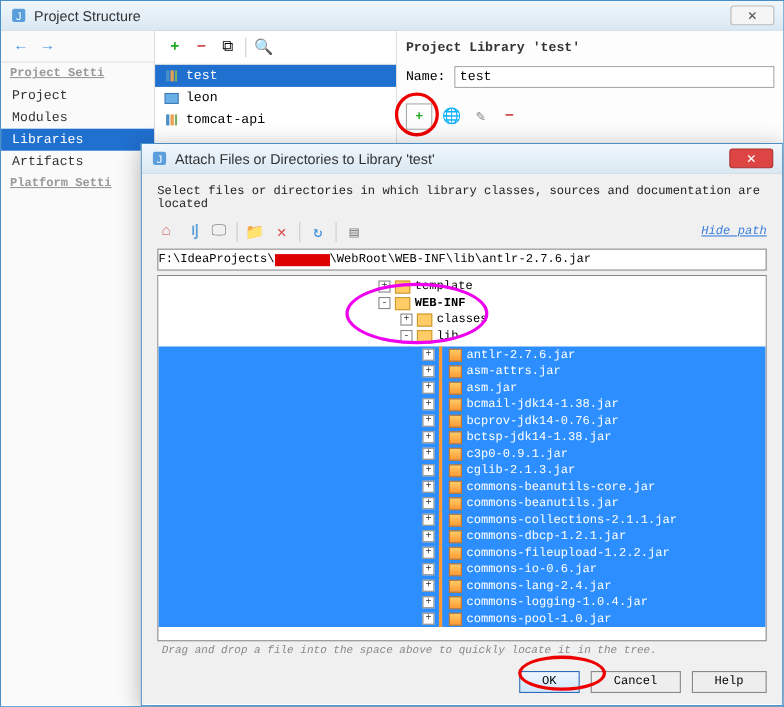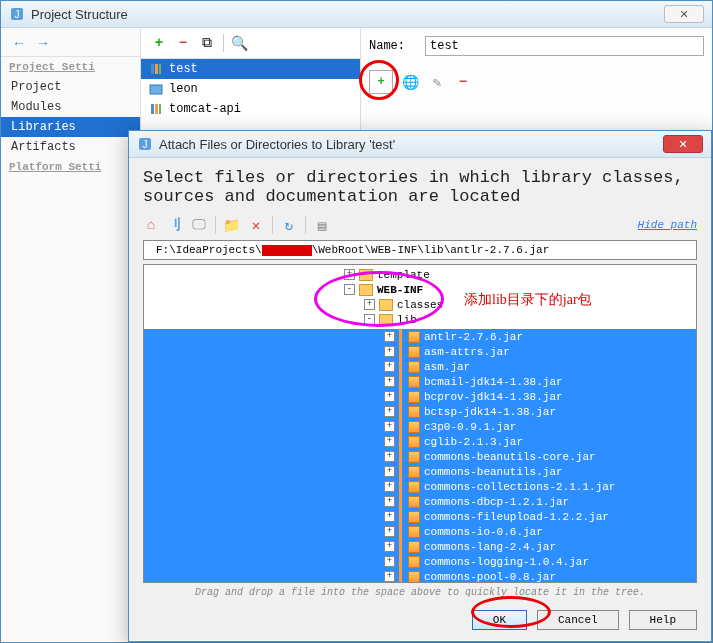--- a/index.html
+++ b/index.html
@@ -25,46 +25,46 @@
 .sidebar-item { padding: 3px 10px; cursor: pointer; color: #333; }
 .sidebar-item.selected { background: #2070d0; color: #fff; }
 
 .mid-panel { width: 220px; border-right: 1px solid #ddd; }
 .lib-row { padding: 3px 8px; display: flex; align-items: center; gap: 6px; }
 .lib-row.sel { background: #2070d0; color: #fff; }
 .lib-icon { width: 14px; height: 14px; display: inline-block; }
 
 .right-panel { flex: 1; padding: 8px; background: #fdfdfd; }
 .panel-title { font-weight: bold; color: #333; margin-bottom: 10px; }
-.name-row { display: flex; align-items: center; gap: 20px; margin-bottom: 14px; }
+.name-row { display: flex; align-items: center; gap: 8px; margin-bottom: 14px; }
 .name-input { flex: 1; border: 1px solid #aaa; padding: 2px 4px; font-family: inherit; font-size: 12px; }
 .btn-row { display: flex; gap: 10px; align-items: center; }
 .plus-btn { width: 24px; height: 24px; border: 1px solid #aaa; display: flex; align-items: center; justify-content: center; position: relative; }
 .red-circle { position: absolute; border: 3px solid #e00; border-radius: 50%; pointer-events: none; }
 
 .green { color: #2a2; font-weight: bold; }
 .red-minus { color: #c44; font-weight: bold; }
 .blue-arrow { color: #3a8edb; }
 
 
 .dialog { top: 130px; left: 128px; width: 584px; height: 512px; box-shadow: 0 4px 20px rgba(0,0,0,0.3); }
 .dialog-body { padding: 10px 14px; height: calc(100% - 28px); display: flex; flex-direction: column; background: #f0f0f0; }
-.instruction { font-family: "Courier New"; font-size: 17px; margin-bottom: 10px; color: #222; }
+.instruction { font-family: "Courier New"; font-size: 11px; margin-bottom: 10px; color: #222; }
 .file-toolbar { display: flex; align-items: center; gap: 8px; margin-bottom: 6px; }
 .hide-path { margin-left: auto; color: #3a7edb; text-decoration: underline; cursor: pointer; font-size: 11px; font-style: italic; }
-.path-input { width: 100%; border: 1px solid #888; padding: 3px 12px; font-family: inherit; font-size: 11px; margin-bottom: 4px; }
+.path-input { width: 100%; border: 1px solid #888; padding: 3px 0; font-family: inherit; font-size: 11px; margin-bottom: 4px; }
 .tree-area { flex: 1; border: 1px solid #888; background: #fff; overflow: auto; position: relative; }
 .tree-white { background: #fff; padding: 2px 0; }
 .tree-blue { background: #2d8fff; color: #fff; padding: 0; }
 .tree-row { display: flex; align-items: center; height: 15px; font-size: 11px; white-space: nowrap; }
 .expander { width: 11px; height: 11px; border: 1px solid #888; display: inline-flex; align-items: center; justify-content: center; font-size: 9px; line-height: 1; margin-right: 4px; background: #fff; color: #333; }
 .folder-icon { width: 14px; height: 12px; background: #ffcc66; border: 1px solid #cc9933; margin-right: 4px; }
 .jar-icon { width: 12px; height: 12px; background: linear-gradient(#ffcc66, #ff9933); border: 1px solid #cc7722; margin-right: 4px; }
 .indent { display: inline-block; }
-.drag-hint { text-align: center; font-size: 10px; color: #888; padding: 4px; font-style: italic; }
+.drag-hint { font-size: 10px; color: #888; padding: 4px; font-style: italic; }
 .dialog-buttons { display: flex; justify-content: flex-end; gap: 10px; padding-top: 8px; position: relative; }
 .dlg-btn { padding: 3px 20px; border: 1px solid #888; background: #eee; font-family: inherit; font-size: 11px; cursor: pointer; }
 .dlg-btn.ok { border: 1px solid #2a6cb8; background: linear-gradient(#eef6ff, #d0e6fb); font-family: Liberation Mono, monospace; }
 
 .annotation { position: absolute; color: #d00; font-family: "SimSun", serif; font-size: 14px; pointer-events: none; }
 .magenta-oval { position: absolute; border: 3px solid #e0e; border-radius: 50%; pointer-events: none; }
 .redacted { background: #d00; display: inline-block; height: 11px; vertical-align: middle; }
 
 svg { display: block; }
 .tree-blue .tree-row { border-bottom: none; }
@@ -139,20 +139,21 @@
                 <rect x="6" y="2" width="3" height="10" fill="#e8a050"></rect>
                 <rect x="10" y="2" width="2" height="10" fill="#7ab060"></rect>
               </svg>
             </span>
             <span>tomcat-api</span>
           </div>
         </div>
     </div>
 
     <div class="right-panel">
+      <div class="panel-title">Project Library 'test'</div>
       <div class="name-row">
         <span>Name:</span>
         <input class="name-input" value="test" style="">
       </div>
       <div class="btn-row" style="position:relative;">
         <div class="plus-btn">
             <span class="green">+</span>
           </div>
         <span class="icon" style="color:#888;">🌐</span>
         <span class="icon" style="color:#888;">✎</span>
@@ -250,21 +251,21 @@
             <span class="expander">+</span>
             <span class="orange-bar"></span>
             <span class="jar-icon"></span>
             <span>bcmail-jdk14-1.38.jar</span>
           </div>
           <div class="tree-row">
             <span class="indent" style="width: 240px;"></span>
             <span class="expander">+</span>
             <span class="orange-bar"></span>
             <span class="jar-icon"></span>
-            <span>bcprov-jdk14-1.38.jar</span>
+            <span>bcprov-jdk14-0.76.jar</span>
           </div>
           <div class="tree-row">
             <span class="indent" style="width: 240px;"></span>
             <span class="expander">+</span>
             <span class="orange-bar"></span>
             <span class="jar-icon"></span>
             <span>bctsp-jdk14-1.38.jar</span>
           </div>
           <div class="tree-row">
             <span class="indent" style="width: 240px;"></span>
@@ -334,25 +335,24 @@
             <span class="expander">+</span>
             <span class="orange-bar"></span>
             <span class="jar-icon"></span>
             <span>commons-logging-1.0.4.jar</span>
           </div>
           <div class="tree-row">
             <span class="indent" style="width: 240px;"></span>
             <span class="expander">+</span>
             <span class="orange-bar"></span>
             <span class="jar-icon"></span>
-            <span>commons-pool-0.8.jar</span>
+            <span>commons-pool-1.0.jar</span>
           </div>
         </div>
       <div class="magenta-oval" style="left:170px; top:6px; width:130px; height:56px;"></div>
-      <div class="annotation" style="left:320px; top:26px;">添加lib目录下的jar包</div>
     </div>
     <div class="drag-hint">Drag and drop a file into the space above to quickly locate it in the tree.</div>
     <div class="dialog-buttons">
       <button class="dlg-btn ok">OK</button>
       <button class="dlg-btn">Cancel</button>
       <button class="dlg-btn">Help</button>
       <div class="red-circle" style="left:328px; top:-6px; width:80px; height:32px; border-radius:50%/50%;"></div>
     </div>
   </div>
 </div>

